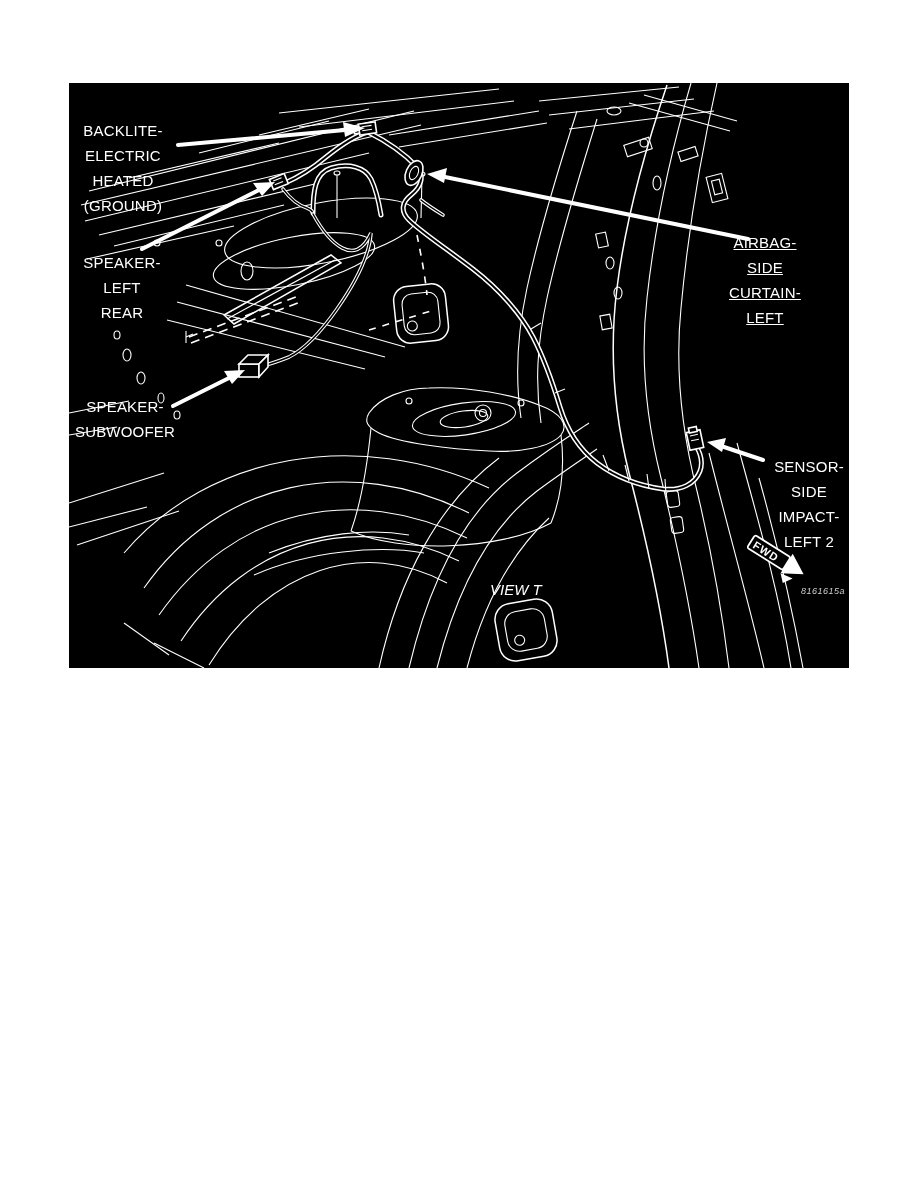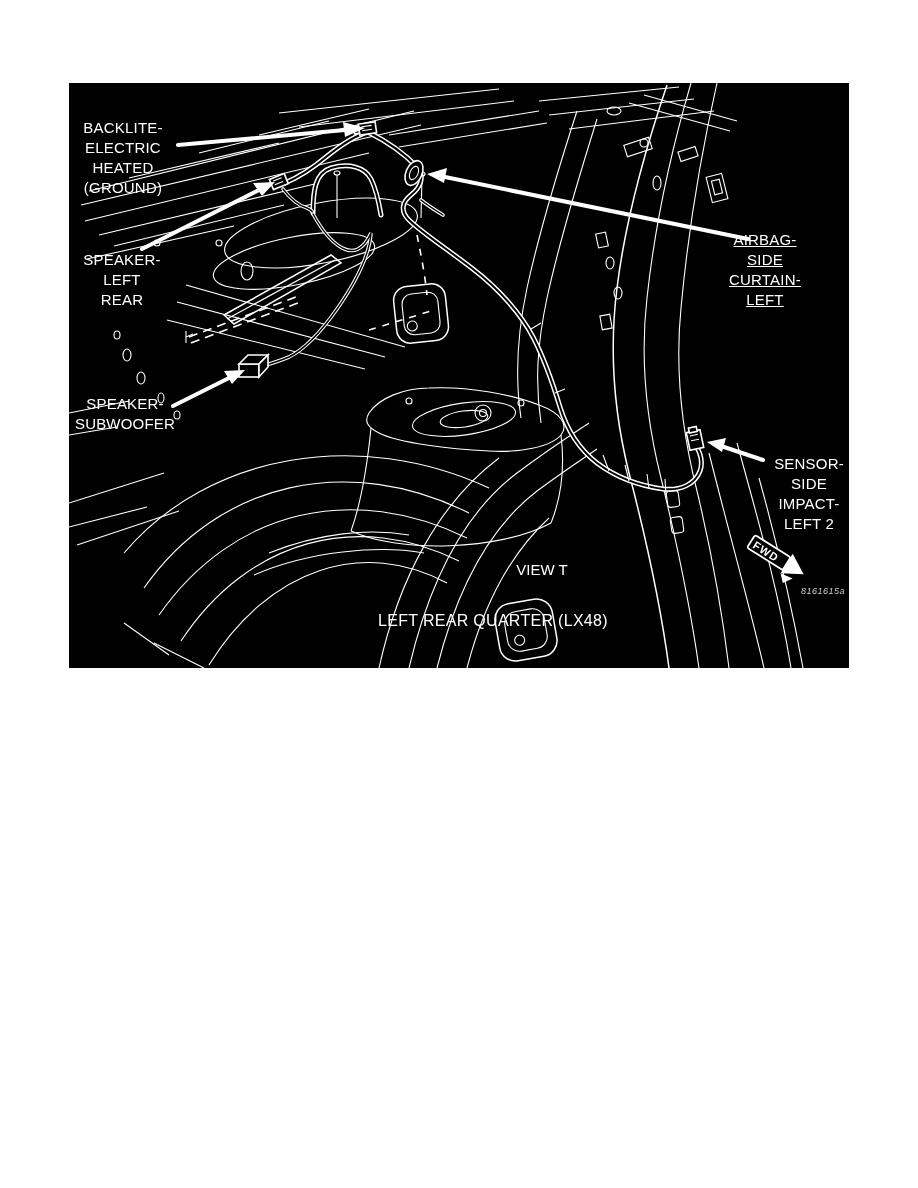--- a/index.html
+++ b/index.html
@@ -1,29 +1,29 @@
 <!DOCTYPE html>
 <html><head>
 <meta charset="utf-8">
 <style>
   html,body{margin:0;padding:0;}
   body{width:918px;height:1188px;background:#ffffff;
        font-family:"Liberation Sans",sans-serif;}
   .page{position:relative;width:918px;height:1188px;background:#ffffff;overflow:hidden;}
   .figure{position:absolute;left:69px;top:83px;width:780px;height:585px;background:#000;}
   .figure svg{position:absolute;left:0;top:0;}
-  .callout{position:absolute;color:#fff;font-size:15px;line-height:20px;
+  .callout{position:absolute;color:#fff;font-size:15px;line-height:25px;
            text-align:center;white-space:pre-line;letter-spacing:0.2px;}
   .c-backlite{left:4px;top:35px;width:100px;}
   .c-speaker-lr{left:10px;top:167px;width:86px;}
   .c-airbag{left:648px;top:147px;width:96px;text-decoration:underline;}
   .c-subwoofer{left:0px;top:311px;width:112px;}
   .c-sensor{left:692px;top:371px;width:96px;text-align:center;}
-  .view-label{position:absolute;left:421px;top:478px;width:104px;text-align:center;
-              color:#fff;font-size:15px;}
+  .view-label{position:absolute;left:421px;top:498px;width:104px;
+              color:#fff;font-size:15px;font-style:italic;}
   .caption{position:absolute;left:302px;top:529px;width:244px;text-align:center;
            color:#fff;font-size:16px;letter-spacing:0.3px;}
   .fig-number{position:absolute;left:690px;top:503px;width:86px;text-align:right;
               color:#cfcfcf;font-size:9px;letter-spacing:0.5px;font-style:italic;}
   
   .s{stroke:#fff;stroke-width:1.1;fill:none;}
   .s2{stroke:#fff;stroke-width:1.5;fill:none;}
   .tubeO{stroke:#fff;stroke-width:5;fill:none;stroke-linecap:round;}
   .tubeI{stroke:#000;stroke-width:2;fill:none;stroke-linecap:round;}
   .wireO{stroke:#fff;stroke-width:3.6;fill:none;stroke-linecap:round;}
@@ -260,16 +260,15 @@
 CURTAIN-
 LEFT</div>
     <div class="callout c-subwoofer">SPEAKER-
 SUBWOOFER</div>
     <div class="callout c-sensor">SENSOR-
 SIDE
 IMPACT-
 LEFT 2</div>
 
     <div class="view-label">VIEW T</div>
-    <div class="caption">LEFT REAR QUARTER  (LX48)</div>
     <div class="fig-number">8161615a</div>
   </div>
 </div>
 
 </body></html>

